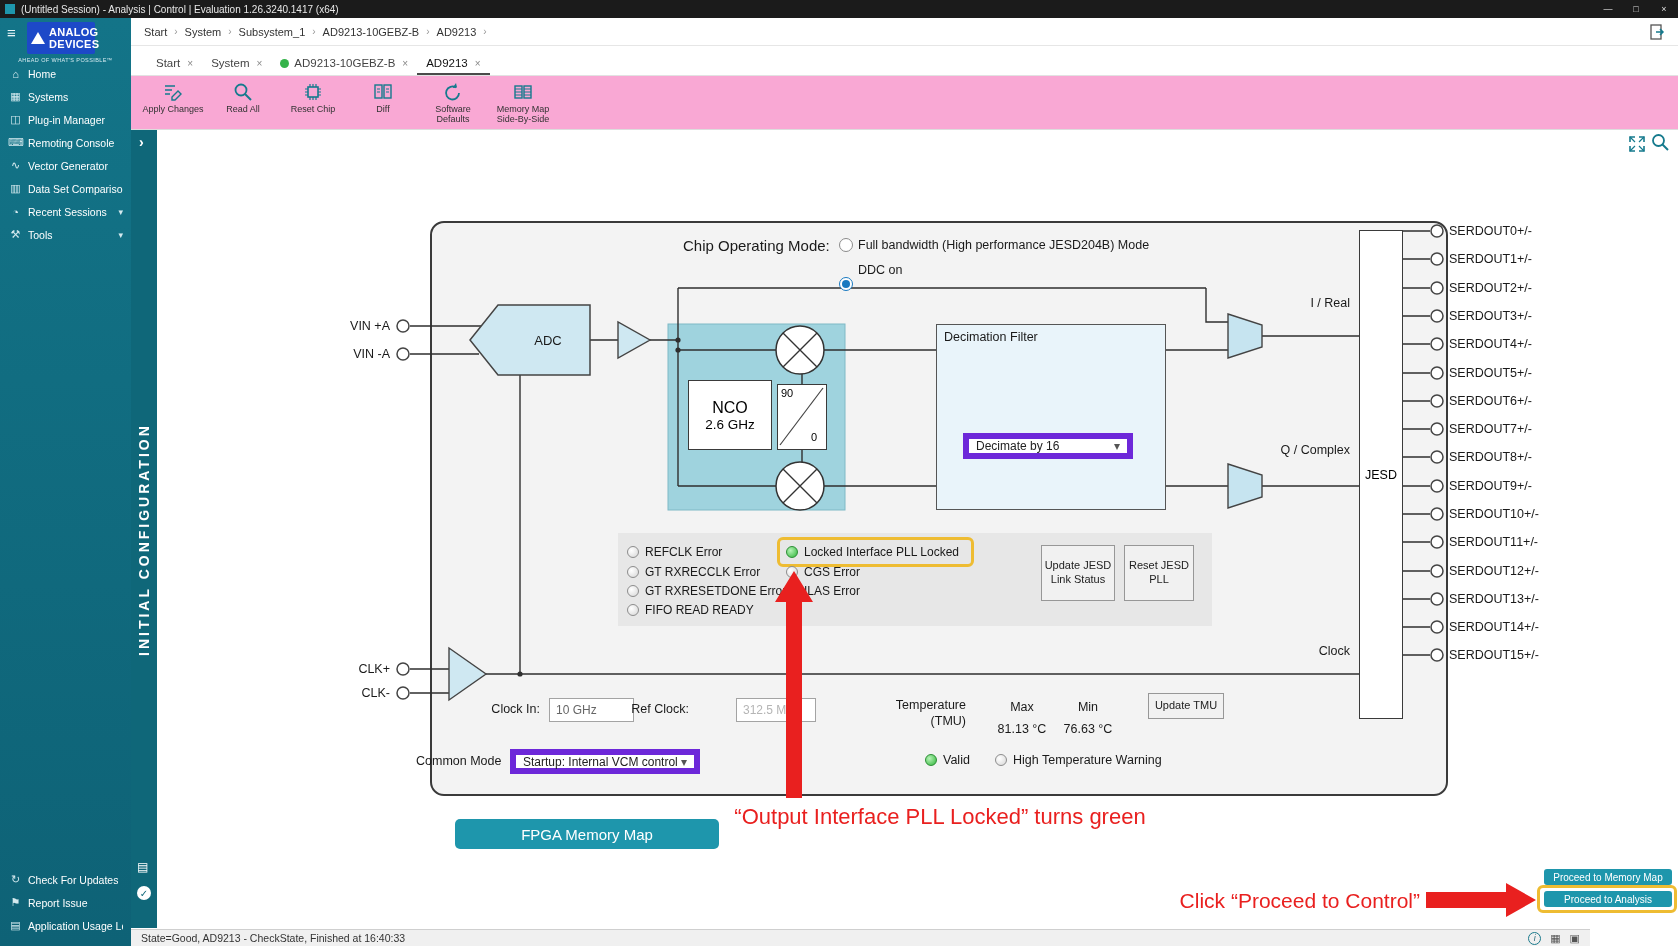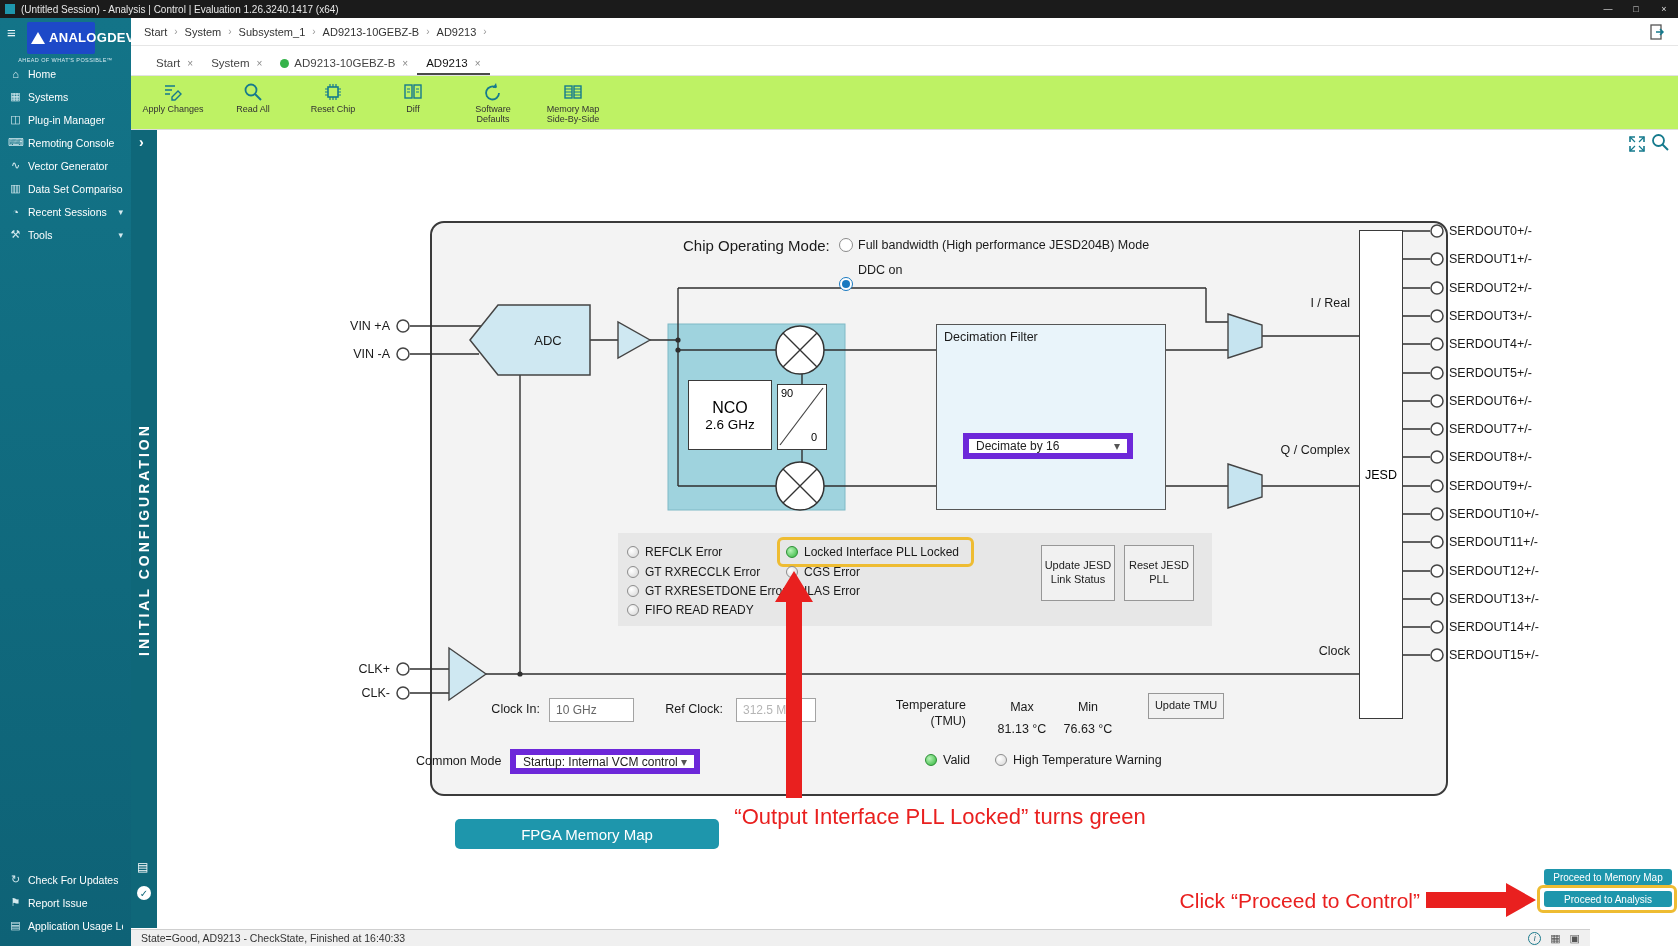--- a/index.html
+++ b/index.html
@@ -9,40 +9,40 @@
 
 .titlebar{background:#1b1b1b;color:#e8e8e8;display:flex;align-items:center;font-size:10px}
 .appicon{width:10px;height:10px;background:#1e96ac;margin:0 6px 0 5px;display:inline-block}
 .wctrls{margin-left:auto;display:flex}
 .wbtn{width:28px;text-align:center;font-size:9px;color:#ddd;cursor:pointer;line-height:18px}
 
 .sidebar{background:linear-gradient(#137488,#0e6276);color:#fff}
 .hamburger{position:absolute;left:7px;top:6px;font-size:15px;color:#eaf6f8;cursor:pointer}
 .adilogo{position:absolute;left:27px;top:4px;width:68px;height:32px;background:#1d49c8;border-radius:2px;display:flex;align-items:center;padding:2px 4px;cursor:pointer}
 .aditri{width:0;height:0;border-left:7px solid transparent;border-right:7px solid transparent;border-bottom:12px solid #fff;margin-right:4px}
-.aditext{display:flex;flex-direction:row;font-size:13px;font-weight:bold;line-height:1.1;color:#fff;letter-spacing:.3px}
+.aditext{display:flex;flex-direction:column;font-size:11px;font-weight:bold;line-height:1.1;color:#fff;letter-spacing:.3px}
 .tagline{position:absolute;left:0;top:39px;width:131px;text-align:center;font-size:5.5px;color:#d6ecf1;letter-spacing:.4px}
 .nav{position:absolute;left:0;top:44px;width:131px}
 .nav-item{display:flex;align-items:center;height:23px;padding:0 8px;font-size:10.5px;cursor:pointer}
 .nicon{width:15px;font-size:11px;color:#d5eaef;margin-right:5px;text-align:center;flex:none}
 .nlabel{white-space:nowrap;overflow:hidden}
 .nchev{margin-left:auto;font-size:9px;color:#d5eaef}
 .nav-bottom{position:absolute;left:0;top:850px;width:131px}
 .helprow{position:absolute;left:0;top:926px;width:131px;height:20px;display:flex;align-items:center;font-size:10px}
 
 .crumbbar{background:#fff;border-bottom:1px solid #e6e6e6;display:flex;align-items:center;padding-left:10px;font-size:11px;color:#333}
 .crumb{cursor:pointer;padding:2px 3px}
 .csep{color:#999;font-size:10px;padding:0 4px}
 .crumb-export{position:absolute;right:12px;top:5px;cursor:pointer}
 .tabbar{background:#fff;border-bottom:1px solid #e2e2e2;display:flex;align-items:flex-end;padding-left:16px}
 .tab{display:flex;align-items:center;padding:6px 9px 6px 9px;font-size:11.5px;color:#444;cursor:pointer}
 .tab.active{box-shadow:inset 0 -2px 0 #4a4a4a;color:#111}
 .tclose{margin-left:7px;font-size:10px;color:#888}
 .tdot{width:9px;height:9px;border-radius:50%;background:#35b34a;margin-right:5px}
-.toolbarbar{background:#bef264;border-bottom:1px solid #ddd;display:flex;align-items:flex-start;padding:3px 0 0 10px;gap:16px}
+.toolbarbar{background:#f9a8d4;border-bottom:1px solid #ddd;display:flex;align-items:flex-start;padding:3px 0 0 10px;gap:6px}
 .tbtn{width:64px;display:flex;flex-direction:column;align-items:center;text-align:center;cursor:pointer;padding-top:2px}
 .tbtn .tlbl{font-size:9px;color:#333;line-height:1.15;margin-top:1px}
 
 .strip{background:#0f6779;color:#fff}
 .strip-expand{position:absolute;left:8px;top:4px;font-size:14px;font-weight:bold;color:#fff;cursor:pointer}
 .striptext{position:absolute;left:0;top:200px;width:26px;height:420px;display:flex;align-items:center;justify-content:center;writing-mode:vertical-rl;transform:rotate(180deg);font-size:14px;font-weight:bold;letter-spacing:3px;white-space:nowrap}
 .strip-ico{position:absolute;left:6px;font-size:12px;color:#fff;cursor:pointer}
 .strip-check{position:absolute;left:6px;width:14px;height:14px;border-radius:50%;background:#fff;color:#0f6779;font-size:10px;display:flex;align-items:center;justify-content:center;cursor:pointer}
 
 .canvas{background:#fff}
@@ -394,21 +394,21 @@
   <div class="abs led" style="left:786px;top:566px"></div>
   <div class="abs lbl" style="left:804px;top:565px;font-size:12px">CGS Error</div>
   <div class="abs led" style="left:786px;top:585px"></div>
   <div class="abs lbl" style="left:804px;top:584px;font-size:12px">ILAS Error</div>
 
   <div class="abs btn3d" style="left:1041px;top:545px;width:74px;height:56px">Update JESD Link Status</div>
   <div class="abs btn3d" style="left:1124px;top:545px;width:70px;height:56px">Reset JESD PLL</div>
 
   <div class="abs lbl right" style="left:470px;top:702px;width:70px">Clock In:</div>
   <input class="abs tinput" style="left: 549px; top: 698px; width: 85px; height: 24px; color: rgb(102, 102, 102);" value="10 GHz">
-  <div class="abs lbl right" style="left:650px;top:702px;width:73px">Ref Clock:</div>
+  <div class="abs lbl right" style="left:616px;top:702px;width:73px">Ref Clock:</div>
   <input class="abs tinput" style="left: 736px; top: 698px; width: 80px; height: 24px; color: rgb(181, 181, 181);" value="312.5 MHz">
 
   <div class="abs lbl right" style="left:866px;top:698px;width:100px;line-height:1.25">
     <div>Temperature</div>
     <div>(TMU)</div>
   </div>
   <div class="abs lbl center" style="left:992px;top:700px;width:60px">Max</div>
   <div class="abs lbl center" style="left:987px;top:722px;width:70px">81.13 °C</div>
   <div class="abs lbl center" style="left:1058px;top:700px;width:60px">Min</div>
   <div class="abs lbl center" style="left:1053px;top:722px;width:70px">76.63 °C</div>

